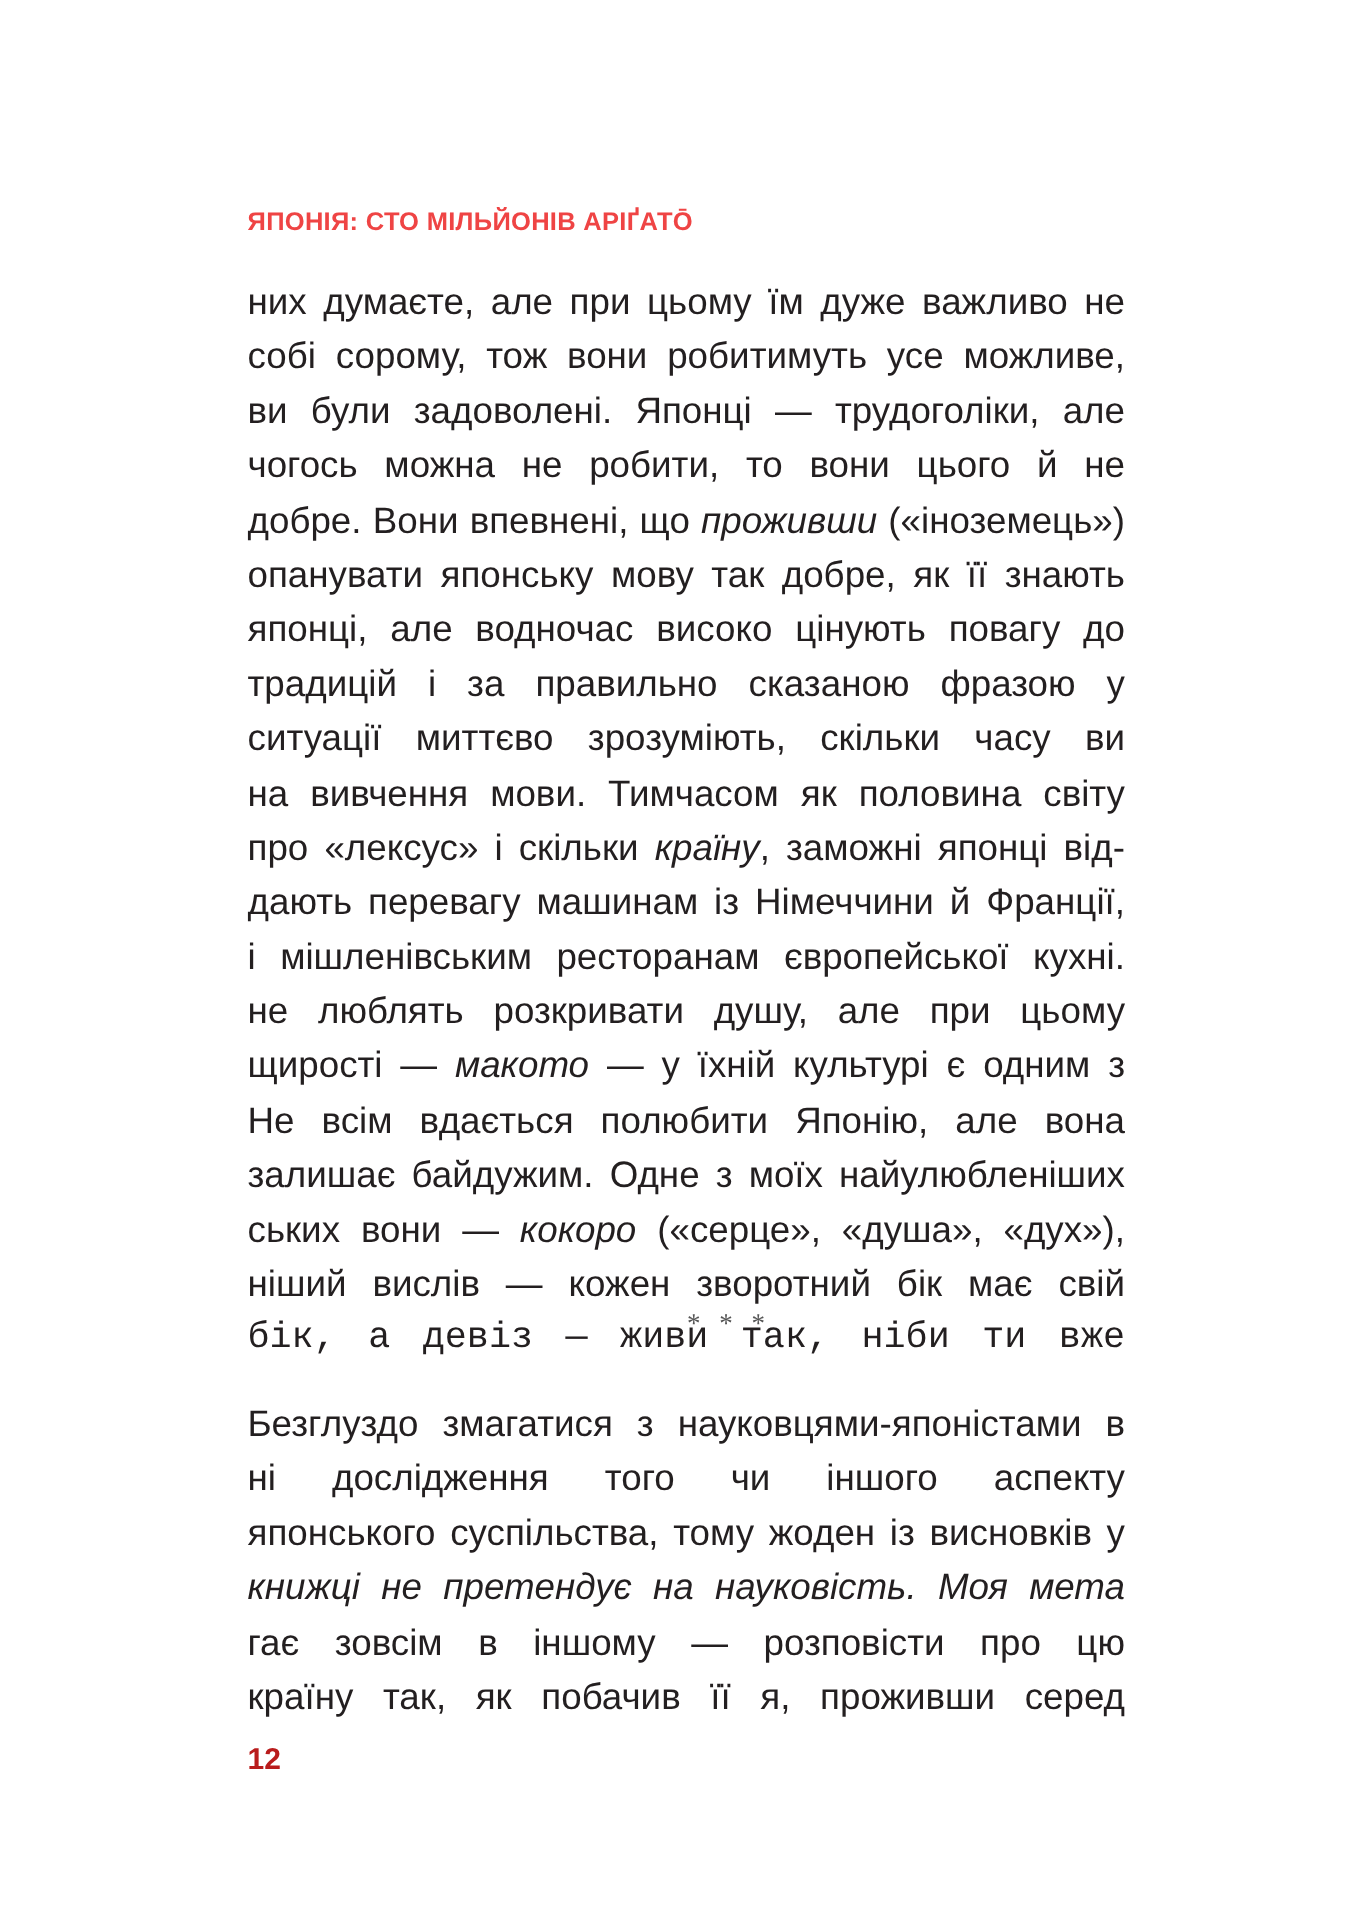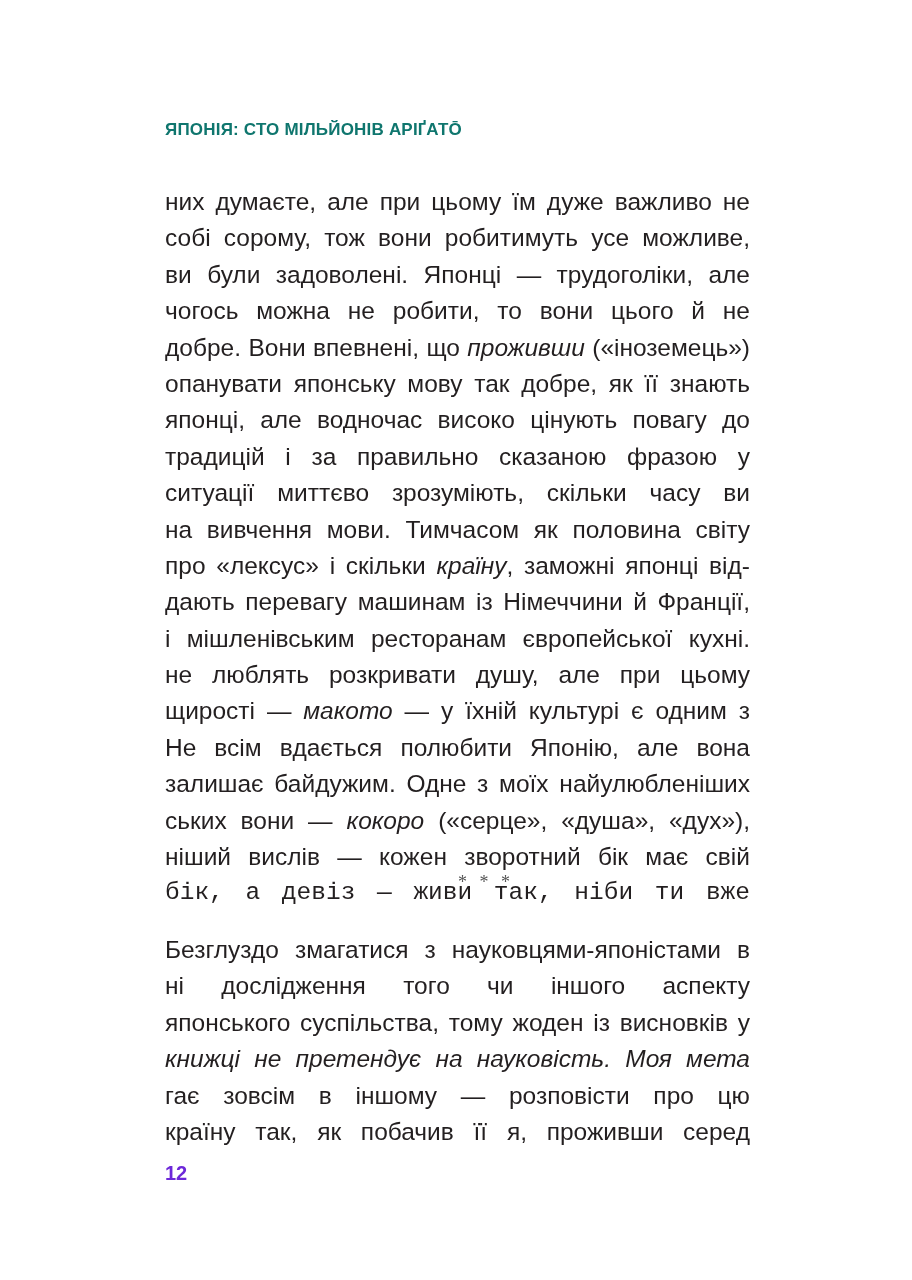--- a/index.html
+++ b/index.html
@@ -1,25 +1,25 @@
 <!DOCTYPE html>
 <html><head>
 <meta charset="utf-8">
 <style>
   html, body { margin:0; padding:0; background:#fff; }
   body { width:912px; height:1280px; position:relative; overflow:hidden; color:#231f20; }
-  .header { position:absolute; left:165px; top:120px; font-family:"Liberation Sans", sans-serif; font-weight:bold; font-size:17px; letter-spacing:0.2px; color:#0f766e; }
+  .header { position:absolute; left:165px; top:138px; font-family:"Liberation Sans", sans-serif; font-weight:bold; font-size:17px; letter-spacing:0.2px; color:#ef4444; }
   .body-text { position:absolute; left:165px; width:585px; font-family:"Liberation Sans", sans-serif; font-size:24.5px; color:#231f20; }
   .para1 { top:184px; }
   .para2 { top:932px; }
   .line { display:block; height:36.4px; line-height:36.4px; white-space:nowrap; text-align:justify; text-align-last:justify; }
   .line.last { text-align-last:left;font-family:Liberation Mono, monospace; }
   .line i { font-style:italic; }
   .divider { position:absolute; left:0; width:912px; top:872px; text-align:center; font-family:"Liberation Serif", serif; font-size:18px; color:#555; letter-spacing:4px; padding-left:60px; box-sizing:border-box; }
-  .page-number { position:absolute; left:165px; top:1162px; font-family:"Liberation Sans", sans-serif; font-weight:bold; font-size:20px; color:#6d28d9; }
+  .page-number { position:absolute; left:165px; top:1162px; font-family:"Liberation Sans", sans-serif; font-weight:bold; font-size:20px; color:#b91c1c; }
 </style>
 </head>
 <body>
 
 <div class="header">ЯПОНІЯ: СТО МІЛЬЙОНІВ АРІҐАТŌ</div>
 
 <div class="body-text para1">
   <span class="line" style="white-space: normal; overflow: hidden;"><span>них думаєте, але при цьому їм дуже важливо не завдати</span></span>
   <span class="line" style="white-space: normal; overflow: hidden;"><span>собі сорому, тож вони робитимуть усе можливе, щоб</span></span>
   <span class="line" style="white-space: normal; overflow: hidden;"><span>ви були задоволені. Японці — трудоголіки, але якщо</span></span>

